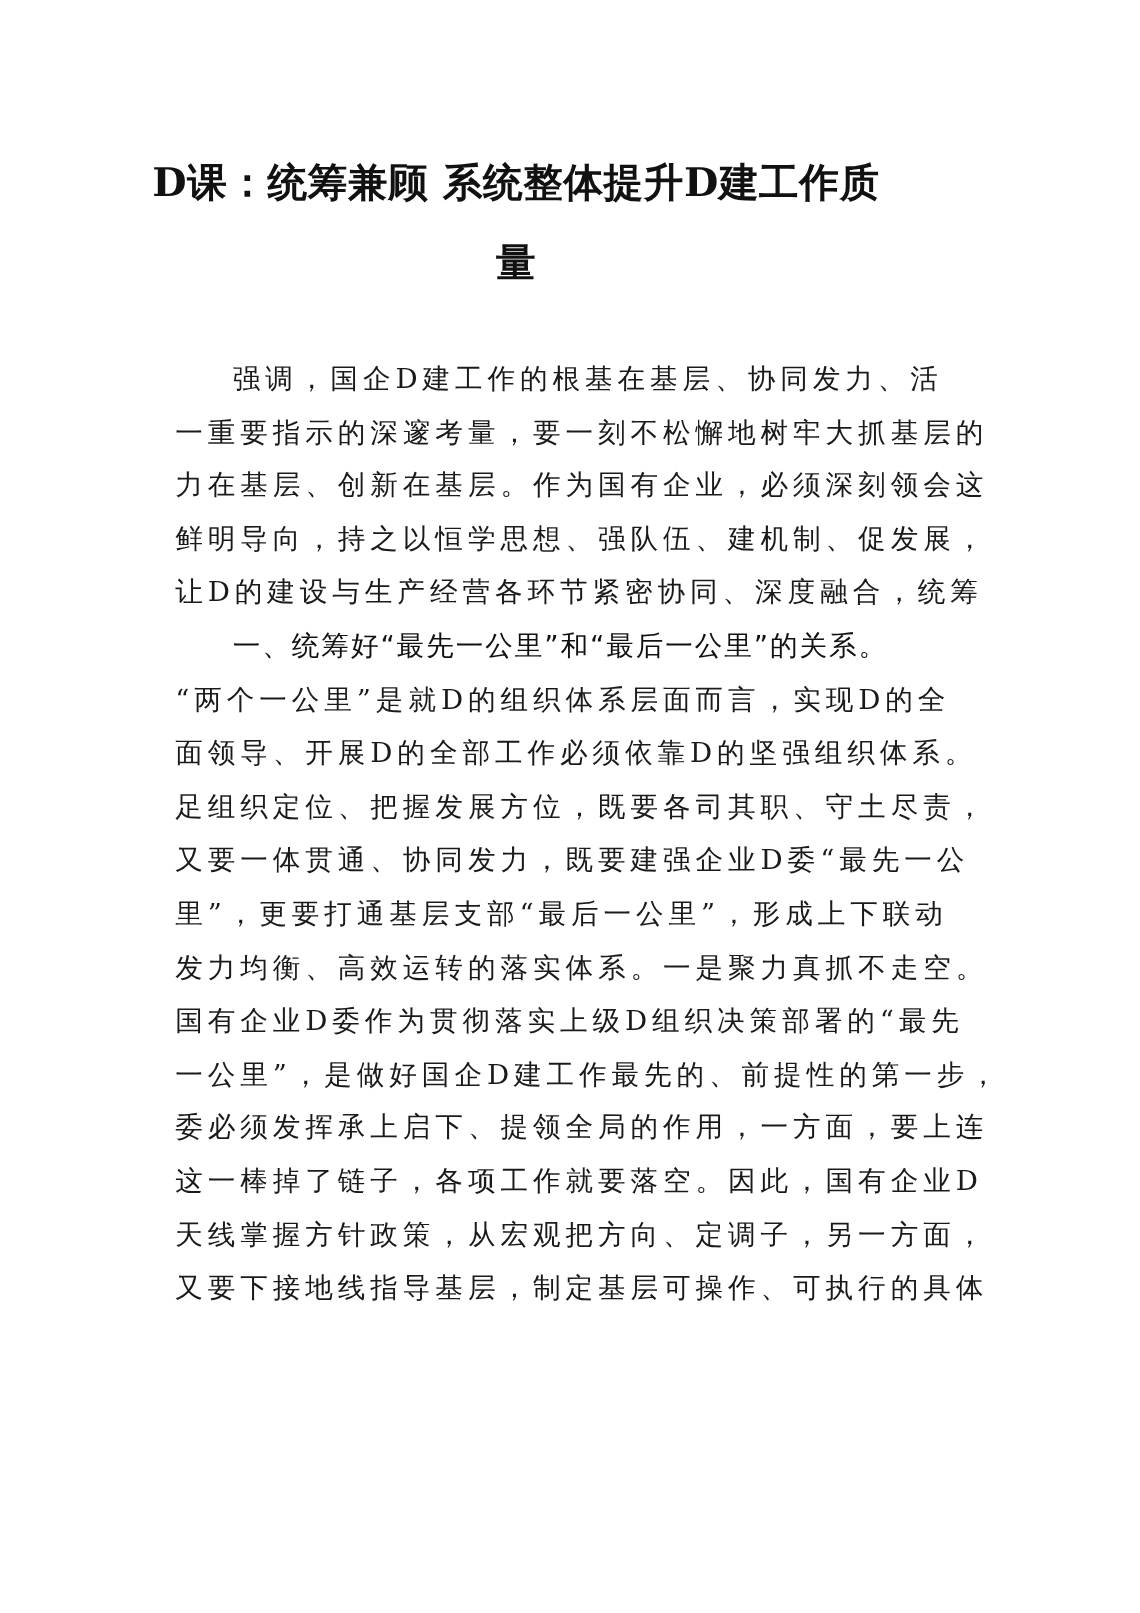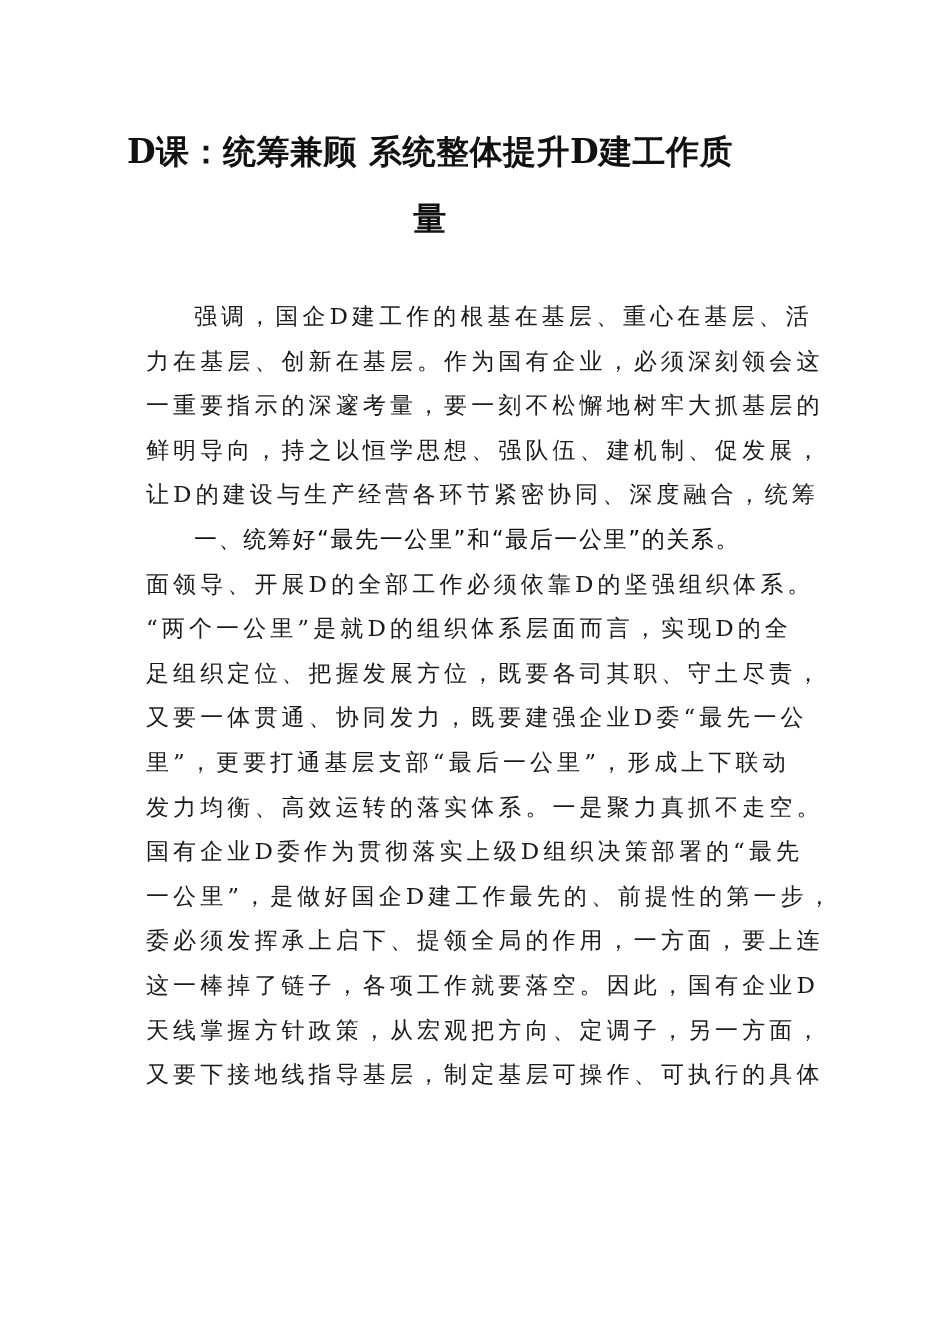--- a/index.html
+++ b/index.html
@@ -63,30 +63,30 @@
   </style>
 </head>
 <body>
 
 <div class="page">
 
   <div class="title l1">D课：统筹兼顾  系统整体提升D建工作质</div>
   <div class="title l2">量</div>
 
   <div class="body-lines">
-    <span class="line indent">强调，国企D建工作的根基在基层、重心在基层、活</span>
+    <span class="line indent">强调，国企D建工作的根基在基层、协同发力、活</span>
+    <span class="line">一重要指示的深邃考量，要一刻不松懈地树牢大抓基层的</span>
     <span class="line">力在基层、创新在基层。作为国有企业，必须深刻领会这</span>
-    <span class="line">一重要指示的深邃考量，要一刻不松懈地树牢大抓基层的</span>
     <span class="line">鲜明导向，持之以恒学思想、强队伍、建机制、促发展，</span>
     <span class="line">让D的建设与生产经营各环节紧密协同、深度融合，统筹</span>
 
     <span class="line indent heading">一、统筹好“最先一公里”和“最后一公里”的关系。</span>
 
+    <span class="line">“两个一公里”是就D的组织体系层面而言，实现D的全</span>
     <span class="line">面领导、开展D的全部工作必须依靠D的坚强组织体系。</span>
-    <span class="line">“两个一公里”是就D的组织体系层面而言，实现D的全</span>
     <span class="line">足组织定位、把握发展方位，既要各司其职、守土尽责，</span>
     <span class="line">又要一体贯通、协同发力，既要建强企业D委“最先一公</span>
     <span class="line">里”，更要打通基层支部“最后一公里”，形成上下联动</span>
     <span class="line">发力均衡、高效运转的落实体系。一是聚力真抓不走空。</span>
     <span class="line">国有企业D委作为贯彻落实上级D组织决策部署的“最先</span>
     <span class="line">一公里”，是做好国企D建工作最先的、前提性的第一步，</span>
     <span class="line">委必须发挥承上启下、提领全局的作用，一方面，要上连</span>
     <span class="line">这一棒掉了链子，各项工作就要落空。因此，国有企业D</span>
     <span class="line">天线掌握方针政策，从宏观把方向、定调子，另一方面，</span>
     <span class="line">又要下接地线指导基层，制定基层可操作、可执行的具体</span>

